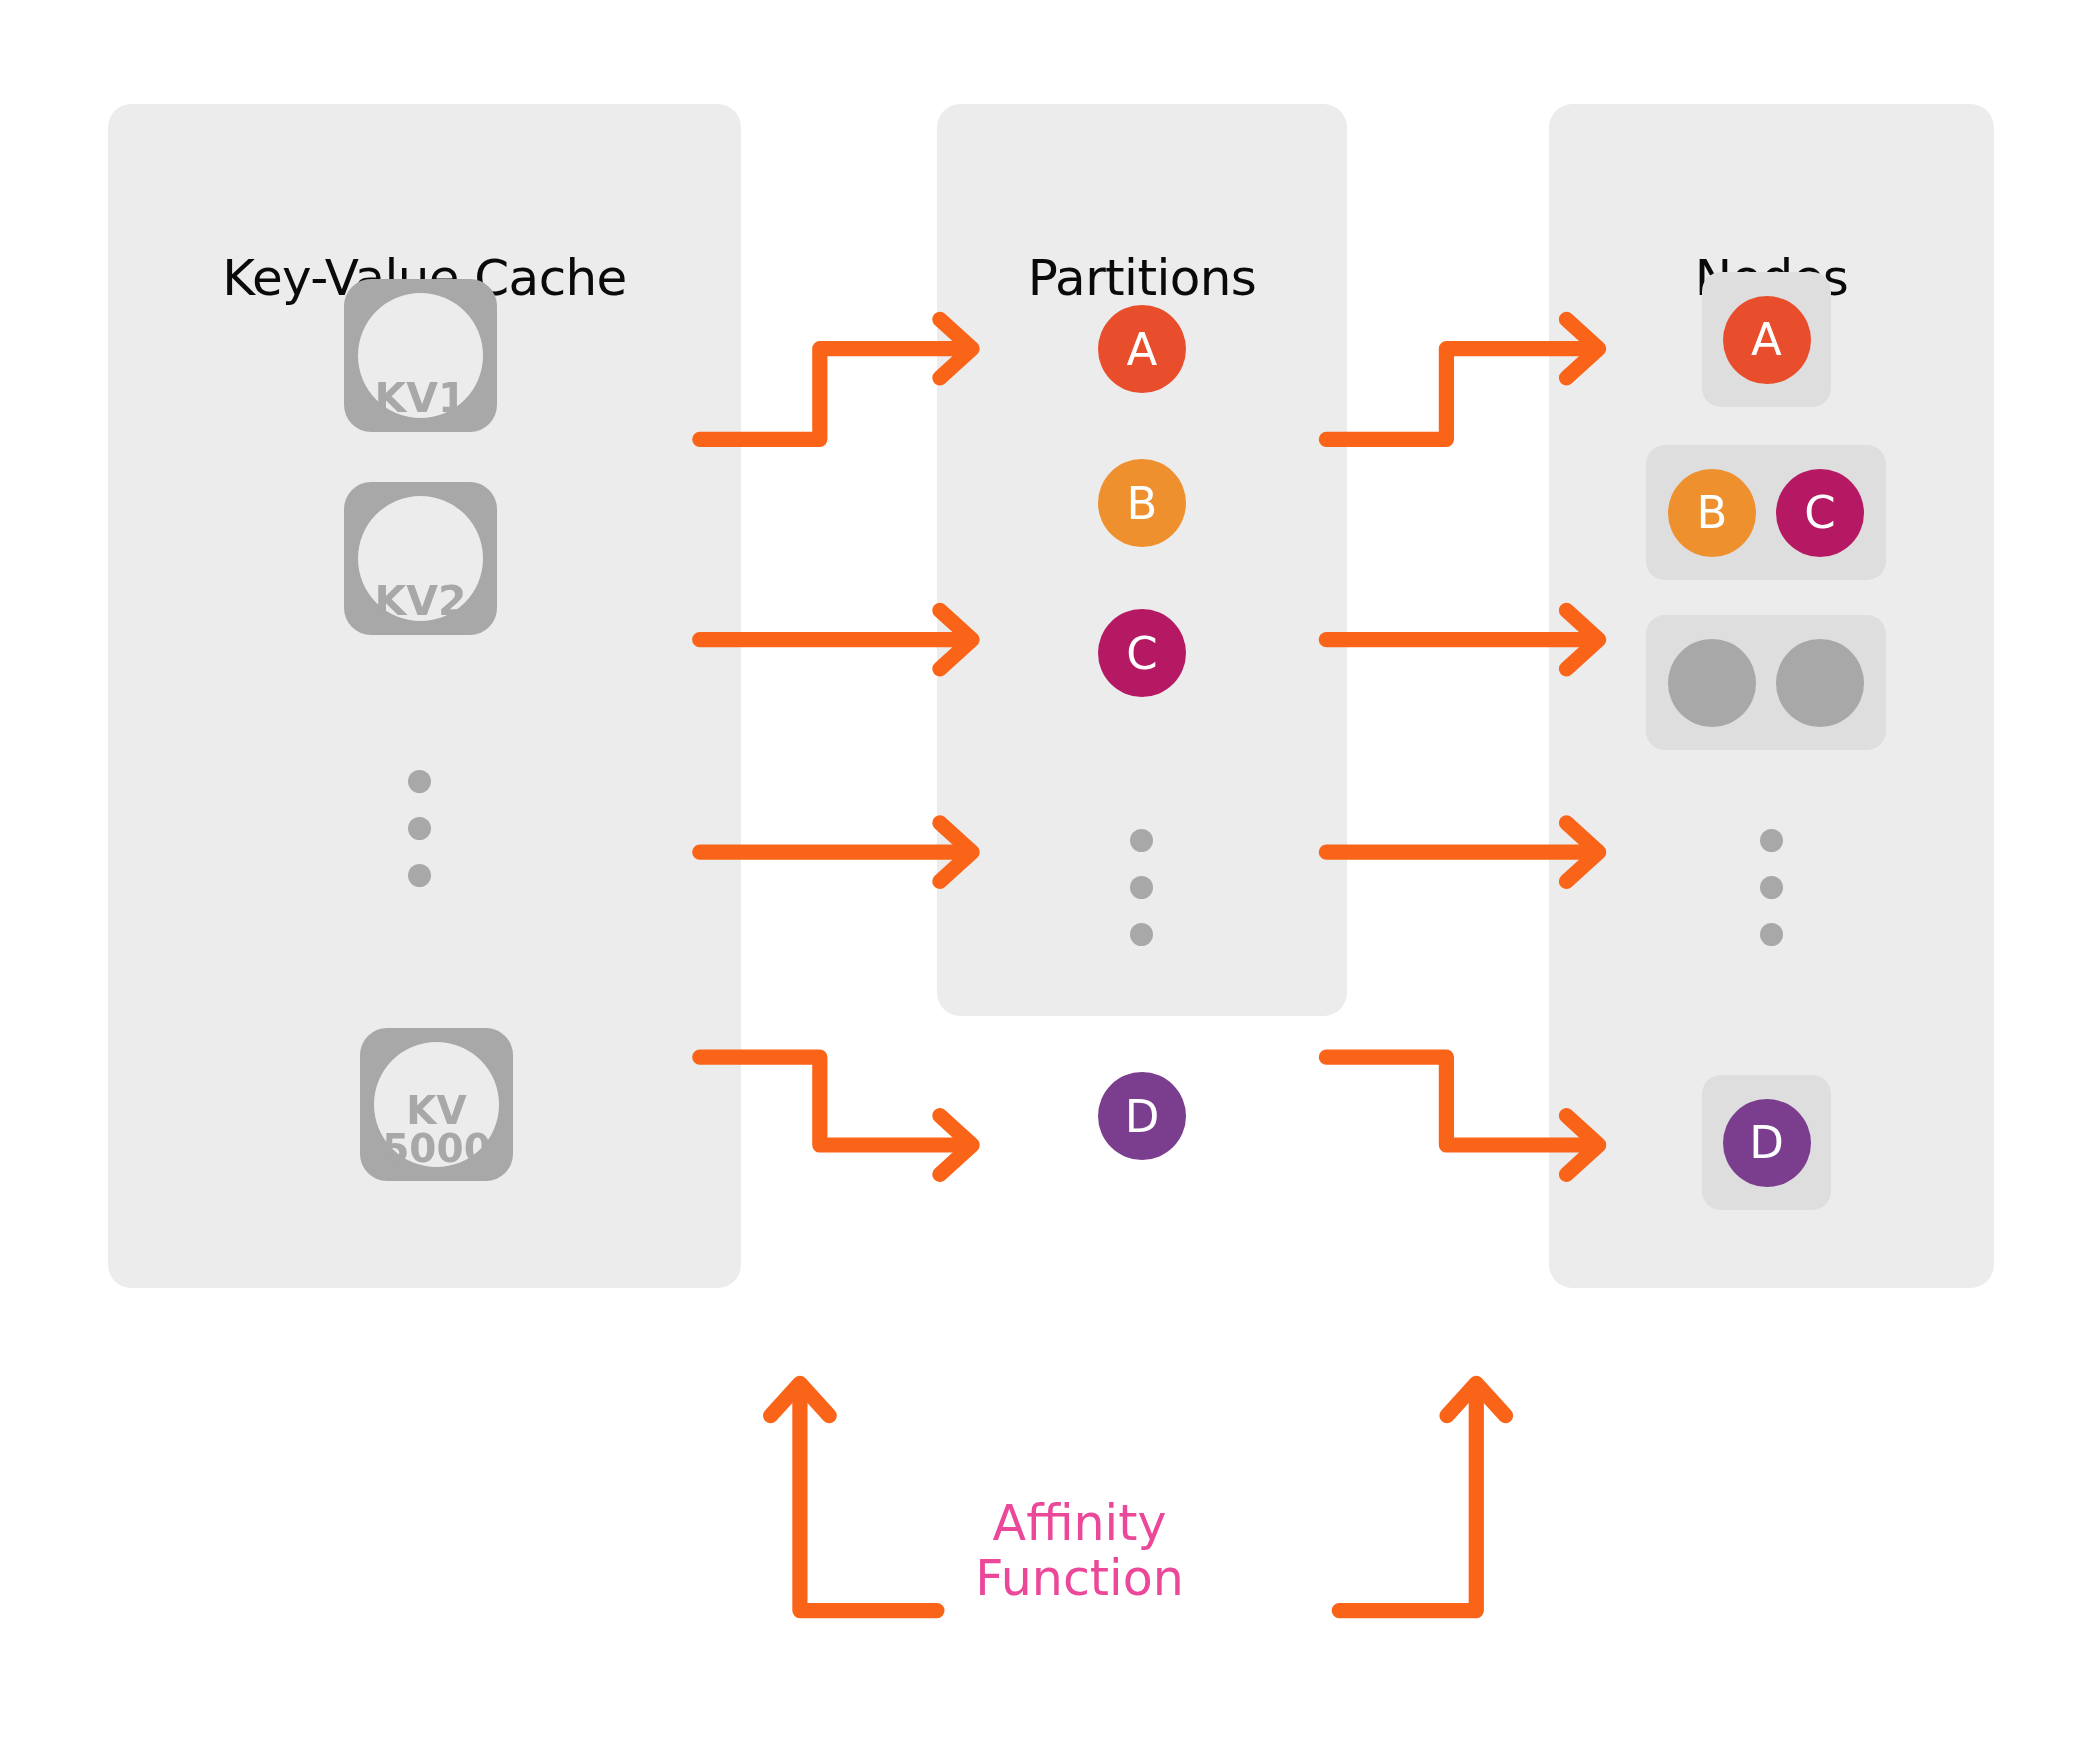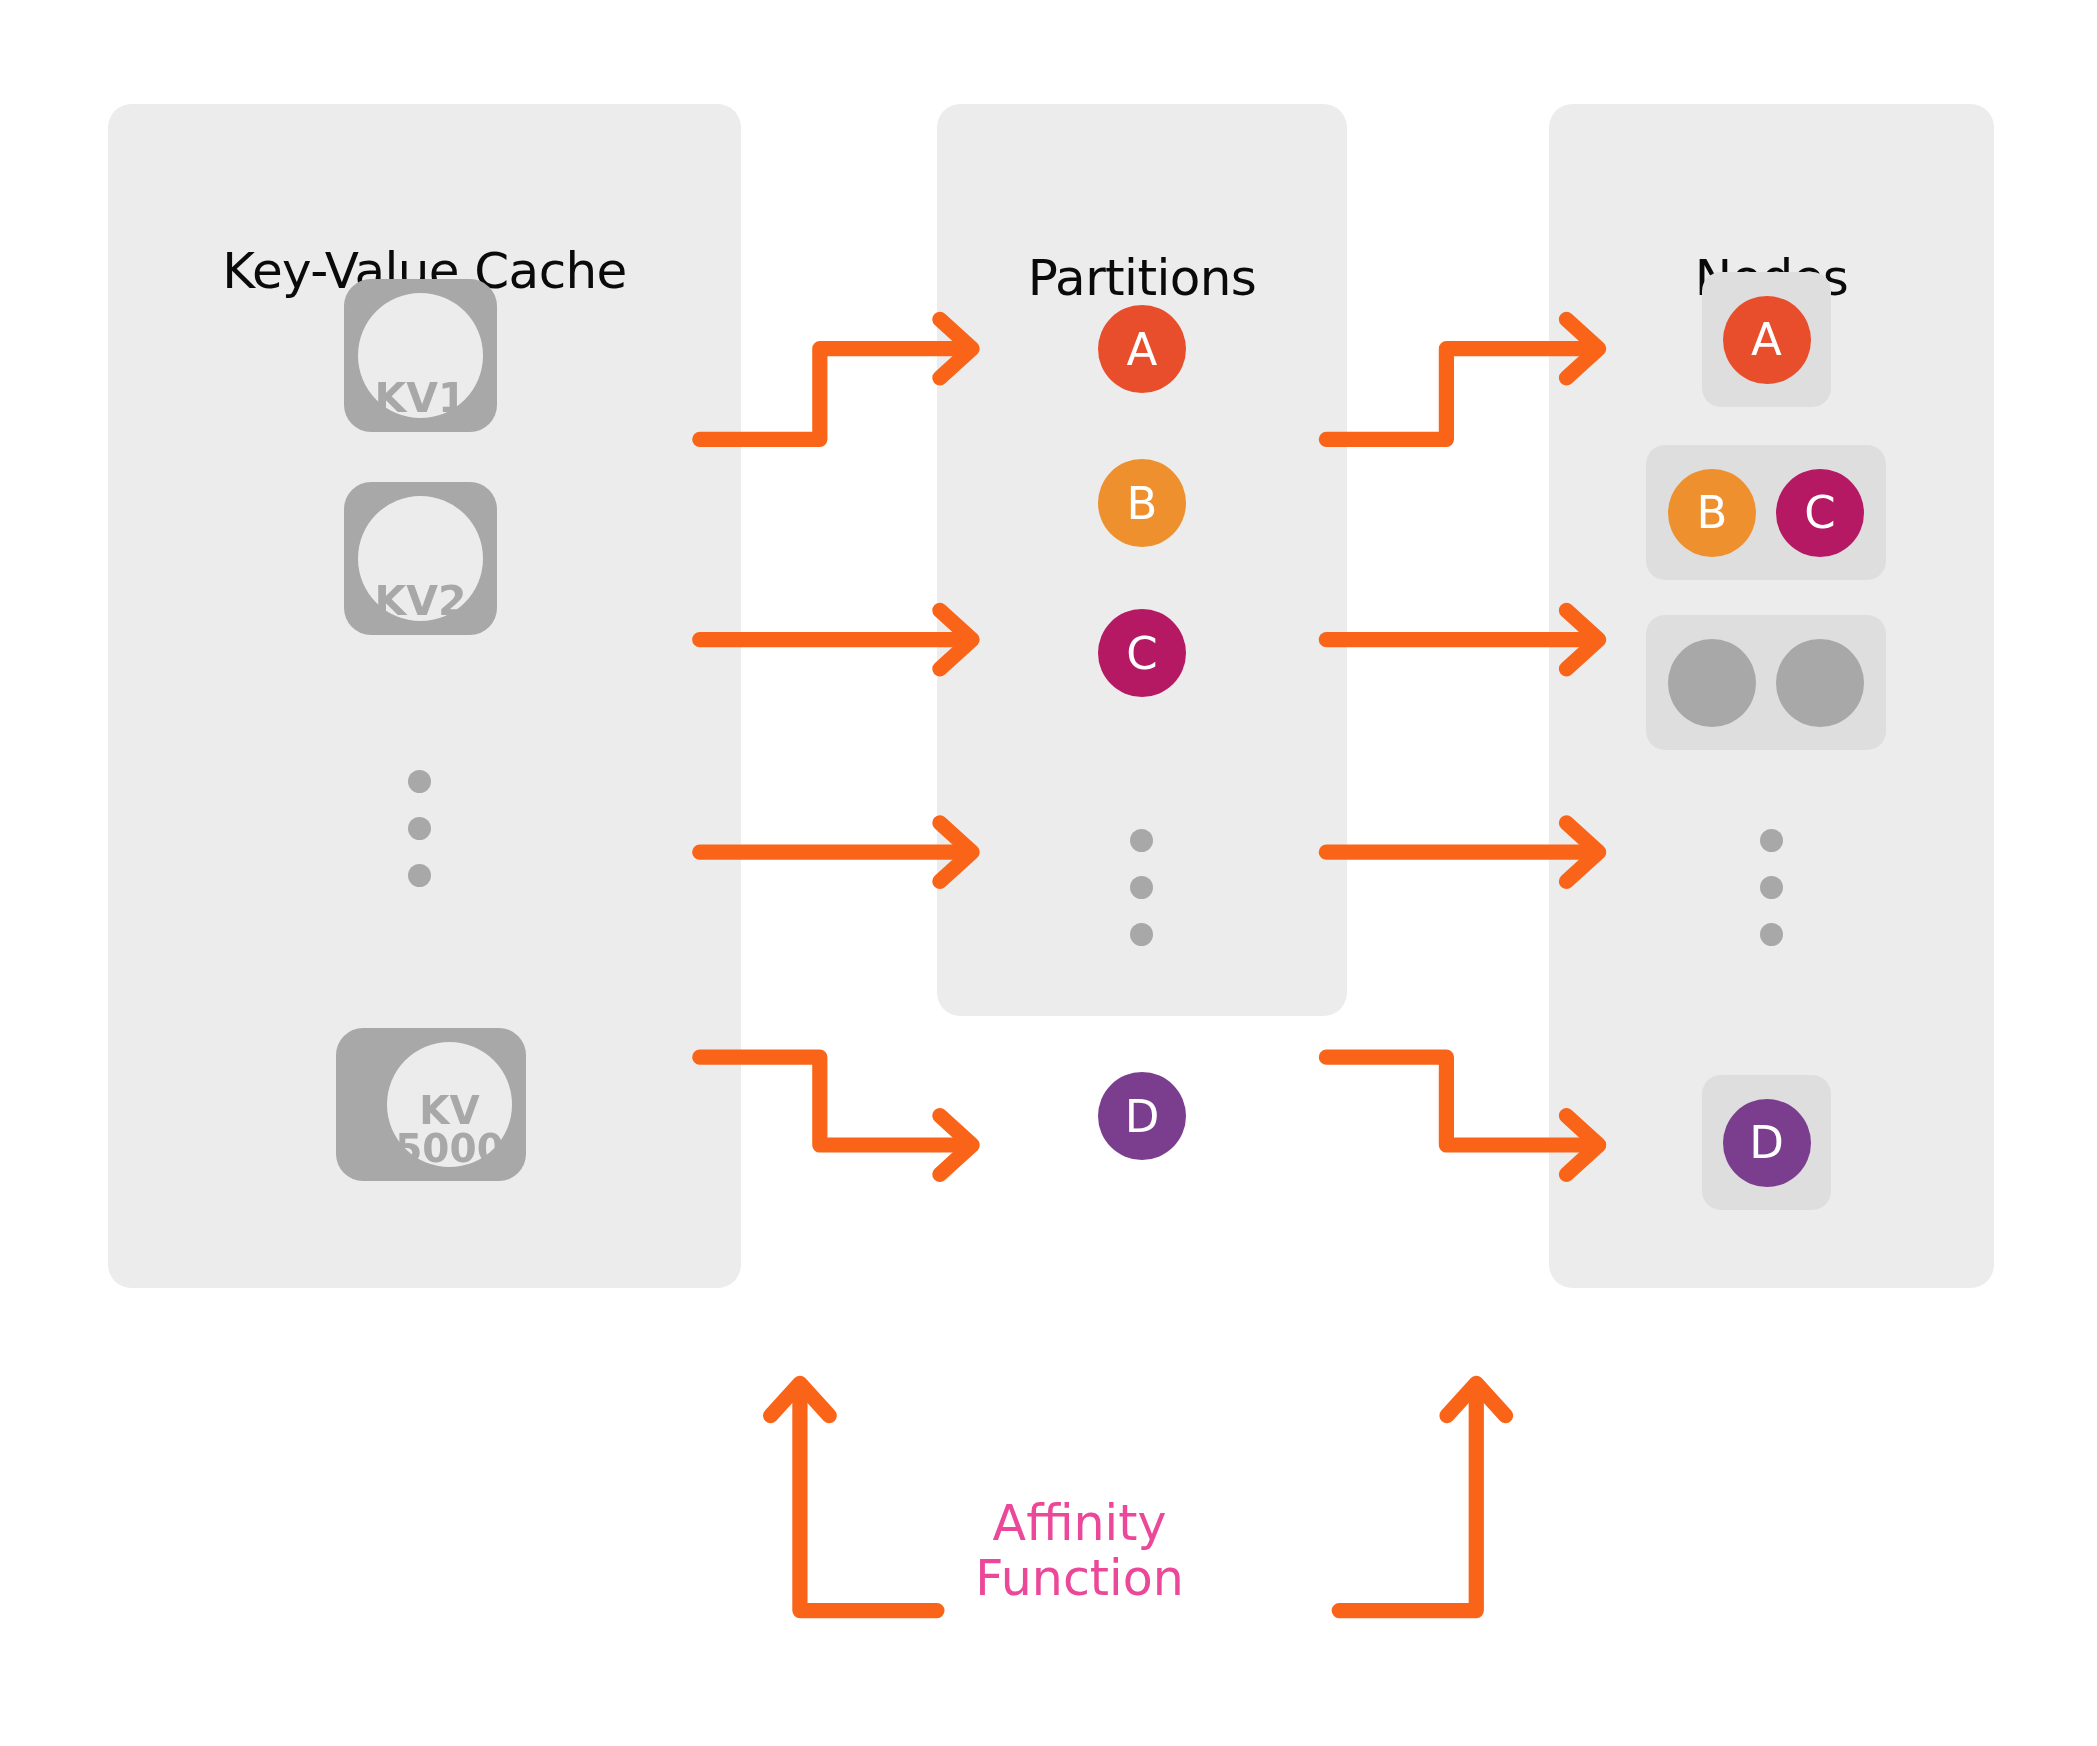--- a/index.html
+++ b/index.html
@@ -36,21 +36,21 @@
     position: absolute;
     left: 0;
     width: 100%;
     text-align: center;
     color: #0a0a0a;
     font-size: 50px;
     font-weight: 400;
     letter-spacing: -0.6px;
     white-space: nowrap;
   }
-  #panel-kv .panel-title    { top: 138px; }
+  #panel-kv .panel-title    { top: 145px; }
   #panel-part .panel-title  { top: 145px; }
   #panel-nodes .panel-title { top: 145px; }
 
   
   .kv-tile {
     position: absolute;
     width: 153px;
     height: 153px;
     background: #a8a8a8;
     border-radius: 27px;
@@ -73,21 +73,21 @@
     color: #a8a8a8;
     font-weight: 700;
     font-size: 41px;
     letter-spacing: 0px;
     text-align: center;
   }
   .kv-label.two-line { font-size: 39px; }
 
   #kv-tile-1 { left: 344px; top: 279px; }
   #kv-tile-2 { left: 344px; top: 466px; margin-top: 16px; }
-  #kv-tile-3 { left: 336px; top: 1028px; padding-left: 37px; }
+  #kv-tile-3 { left: 360px; top: 1028px; }
 
   
   .dots {
     position: absolute;
     display: flex;
     flex-direction: column;
     align-items: center;
   }
   .dots .dot {
     width: 23.4px;

